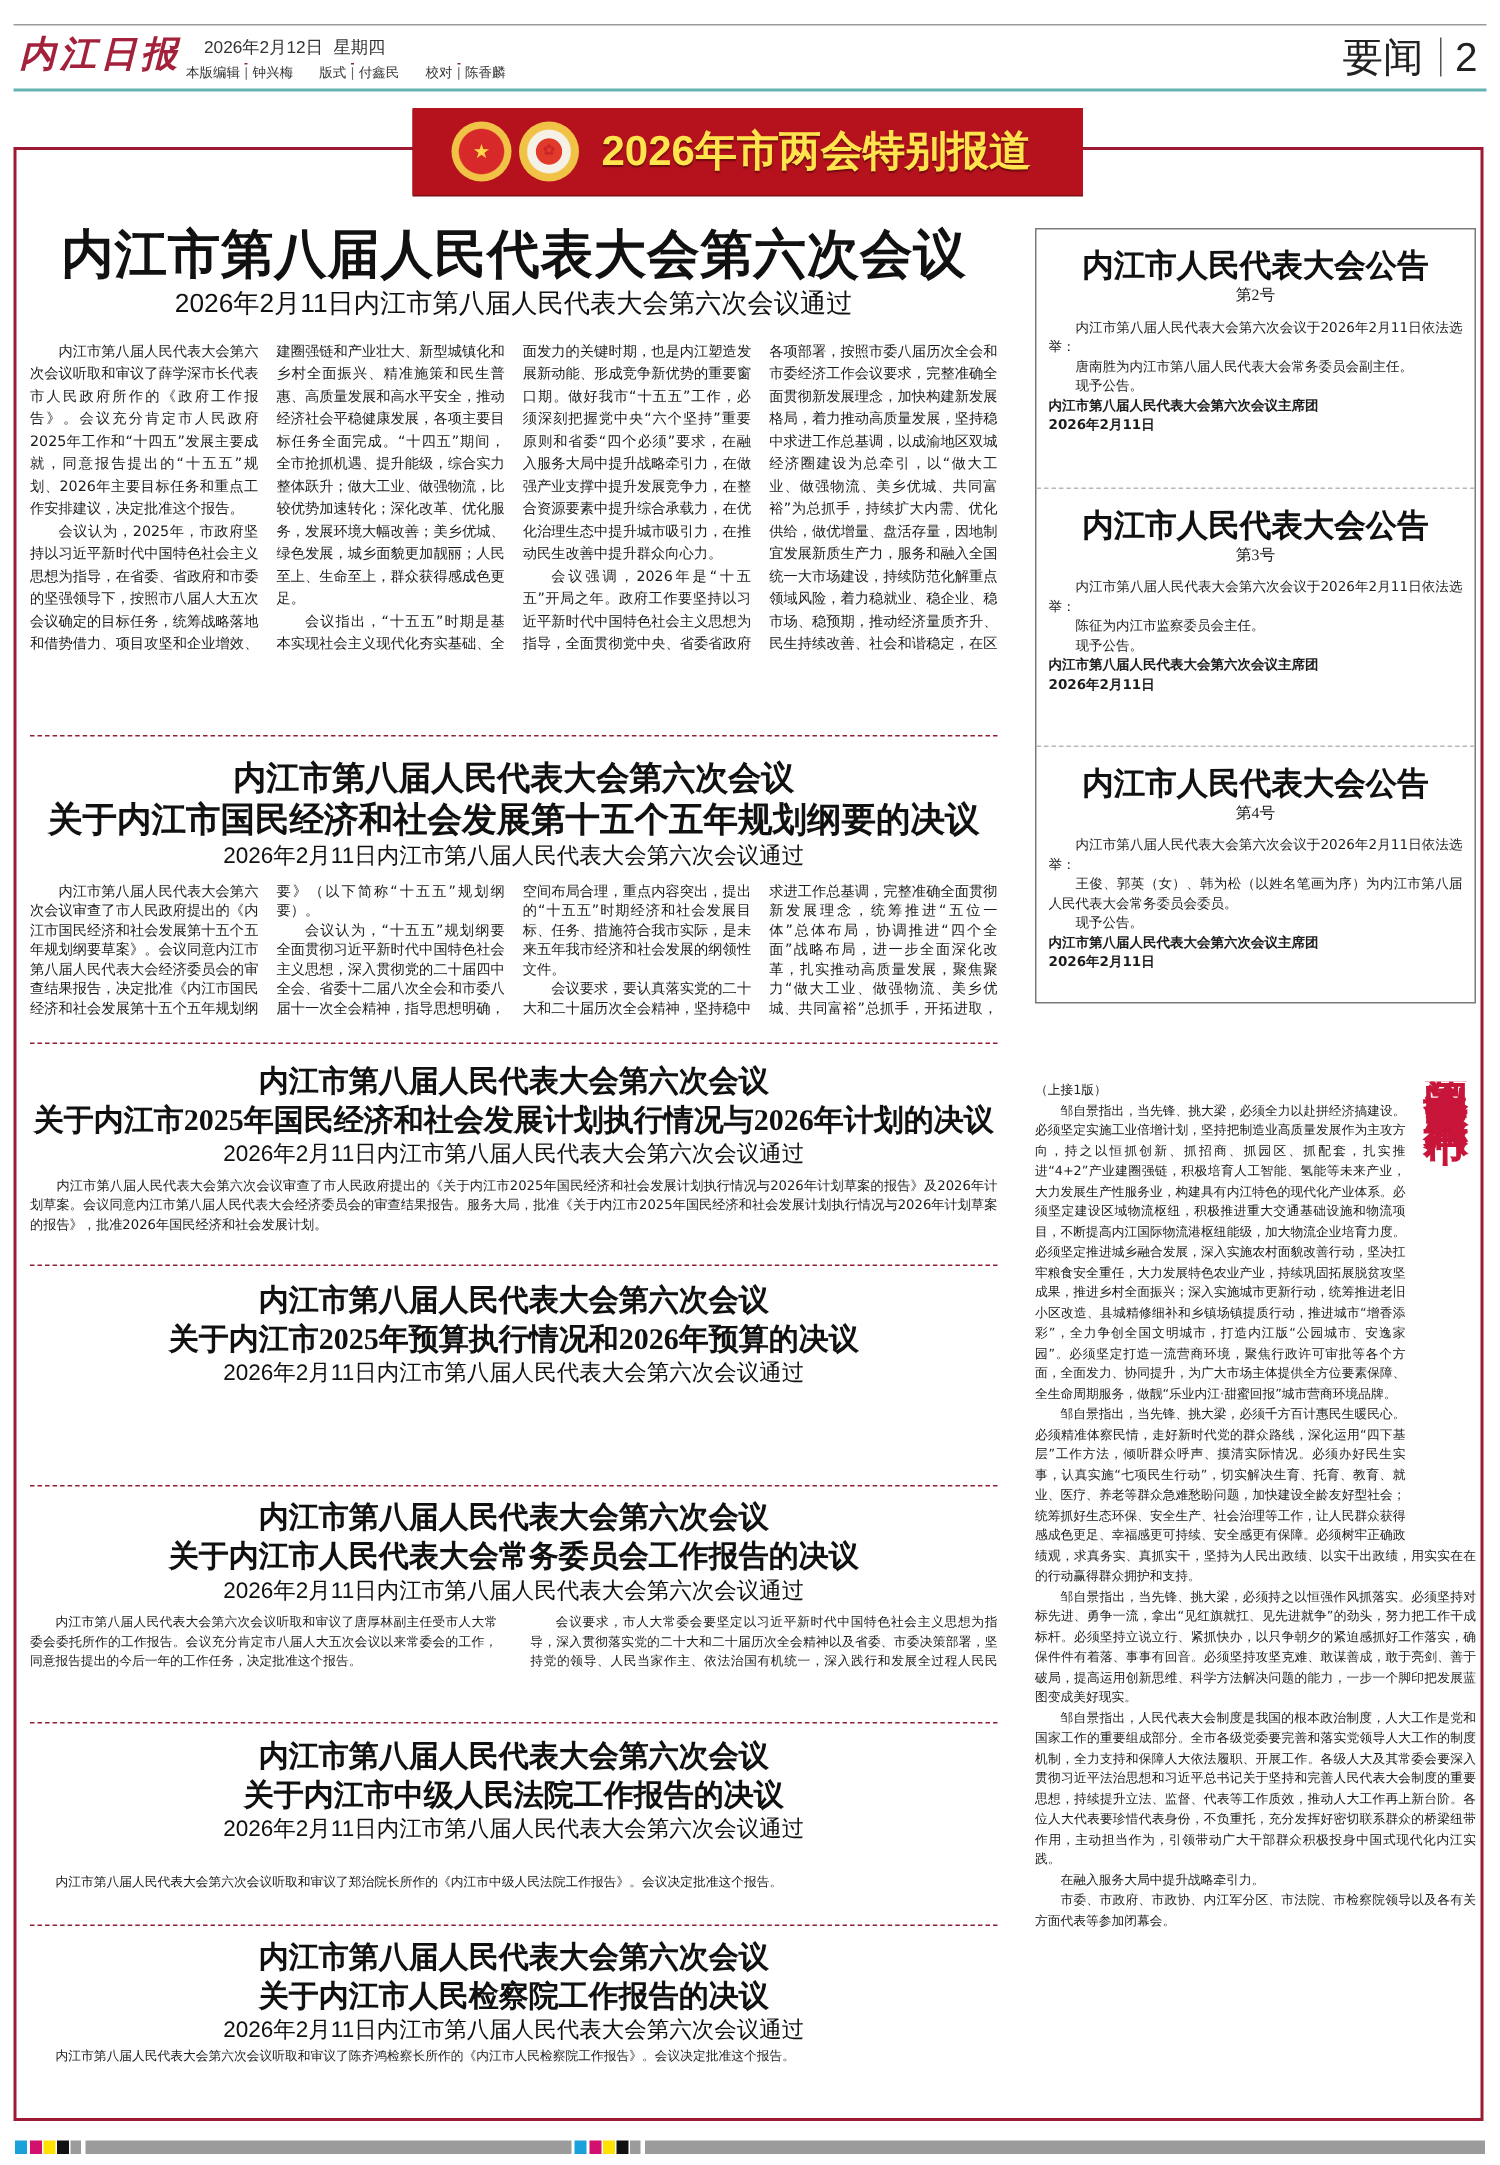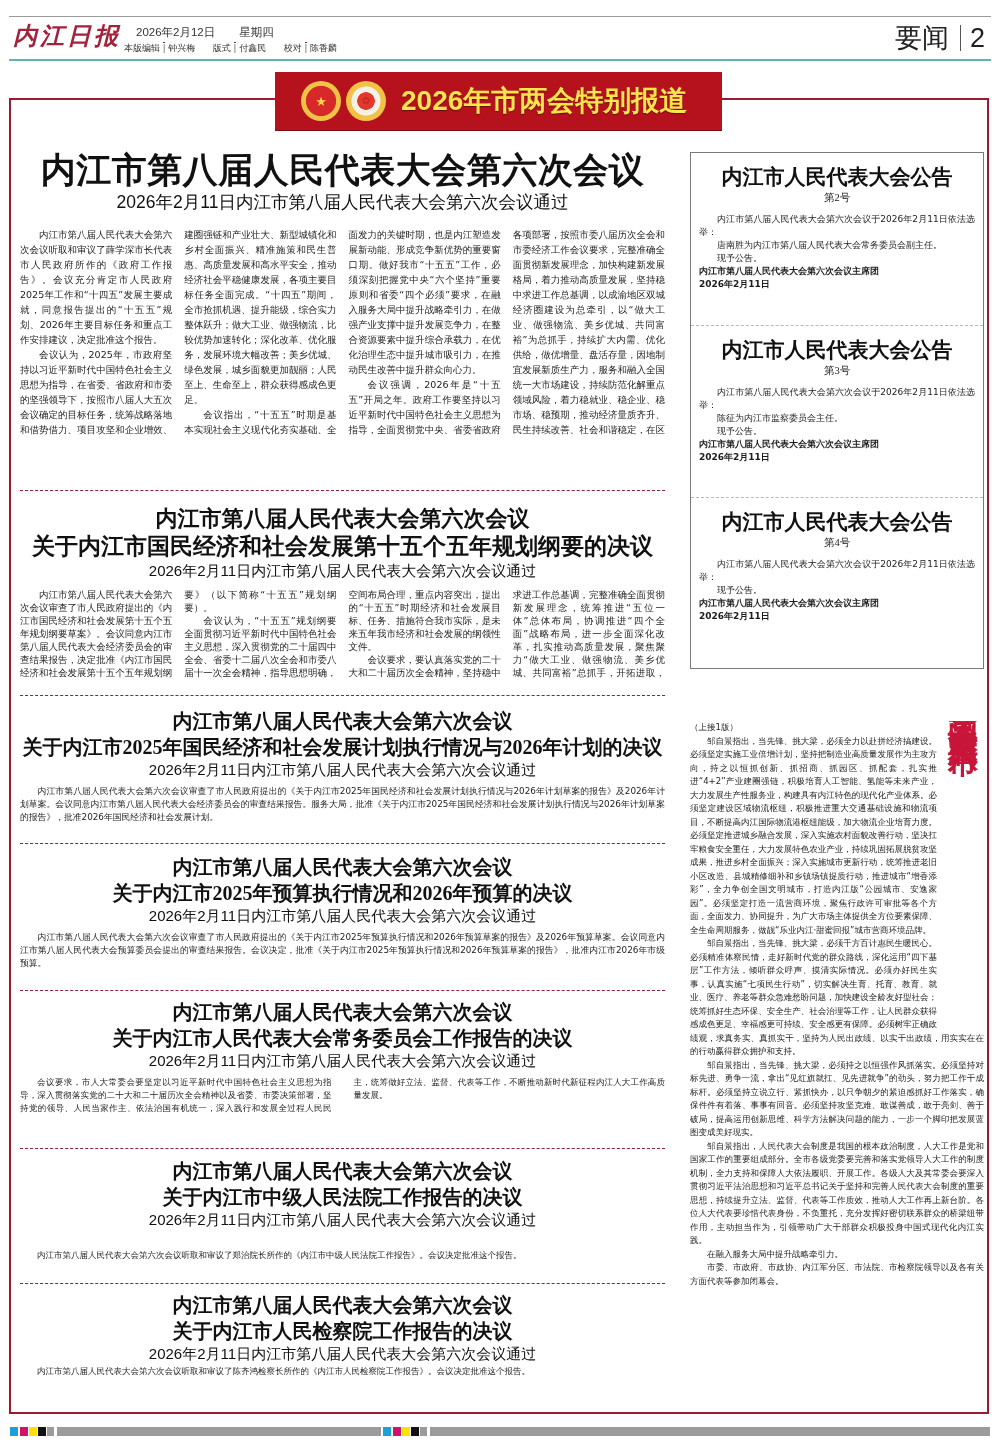--- a/index.html
+++ b/index.html
@@ -5,21 +5,21 @@
 *{box-sizing:border-box;margin:0;padding:0}
 html,body{width:1000px;height:1443px;background:#fff;overflow:hidden}
 body{position:relative;font-family:"DejaVu Sans",sans-serif;color:#1c1c1c}
 .abs{position:absolute}
 
 
 .rule-top{left:9px;top:16px;width:982px;height:1px;background:#9a9a9a}
 .rule-teal{left:9px;top:59px;width:982px;height:2px;background:#63b3b1}
 .logo{left:13px;top:17px;font-family:"DejaVu Serif",serif;font-style:italic;font-weight:bold;font-size:24px;color:#a3213a;letter-spacing:3px;line-height:38px;white-space:nowrap}
 .dateline{left:136px;top:25px;font-family:"Liberation Sans",sans-serif;font-size:11.5px;line-height:14px;color:#333;white-space:nowrap}
-.dateline .wk{margin-left:24px}
+.dateline .wk{margin-left:7px}
 .credits{left:124px;top:42px;font-family:"Liberation Sans",sans-serif;font-size:9px;line-height:12px;color:#333;white-space:nowrap}
 .credit{display:inline-block;margin-right:15px}
 .credit .sep{margin:0 3px;color:#666}
 .pagelabel{right:15px;top:21px;font-family:"Liberation Sans",sans-serif;font-size:27px;line-height:34px;color:#222;white-space:nowrap}
 .pagelabel .bar{display:inline-block;width:1px;height:26px;background:#555;margin:0 9px 0 11px;vertical-align:-4px}
 
 
 .frame{left:9px;top:98px;width:980px;height:1316px;border:2px solid #9e1a33}
 .banner{left:275px;top:72px;width:447px;height:58px;background:#b5121d;box-shadow:0 1px 0 #7d0e16}
 .emblem{position:absolute;top:9px;width:40px;height:40px;border-radius:50%;
@@ -135,31 +135,29 @@
   <div class="body">
     <p>内江市第八届人民代表大会第六次会议审查了市人民政府提出的《关于内江市2025年国民经济和社会发展计划执行情况与2026年计划草案的报告》及2026年计划草案。会议同意内江市第八届人民代表大会经济委员会的审查结果报告。服务大局，批准《关于内江市2025年国民经济和社会发展计划执行情况与2026年计划草案的报告》，批准2026年国民经济和社会发展计划。</p>
   </div>
 </section>
 <div class="abs sep" style="top:843px"></div>
 
 <section class="abs art full s4">
   <h2 class="ser ts">内江市第八届人民代表大会第六次会议</h2>
   <h2 class="ser ts">关于内江市2025年预算执行情况和2026年预算的决议</h2>
   <div class="sub2">2026年2月11日内江市第八届人民代表大会第六次会议通过</div>
-  <div class="body">
-    <p>内江市第八届人民代表大会第六次会议审查了市人民政府提出的《关于内江市2025年预算执行情况和2026年预算草案的报告》及2026年预算草案。会议同意内江市第八届人民代表大会预算委员会提出的审查结果报告。会议决定，批准《关于内江市2025年预算执行情况和2026年预算草案的报告》，批准内江市2026年市级预算。</p>
-  </div>
 </section>
 <div class="abs sep" style="top:990px"></div>
 
 <section class="abs art s5">
   <h2 class="ser ts">内江市第八届人民代表大会第六次会议</h2>
   <h2 class="ser ts">关于内江市人民代表大会常务委员会工作报告的决议</h2>
   <div class="sub2">2026年2月11日内江市第八届人民代表大会第六次会议通过</div>
   <div class="body">
+    <p>内江市第八届人民代表大会第六次会议听取和审议了唐厚林副主任受市人大常委会委托所作的工作报告。会议充分肯定市八届人大五次会议以来常委会的工作，同意报告提出的今后一年的工作任务，决定批准这个报告。</p>
     <p>会议要求，市人大常委会要坚定以习近平新时代中国特色社会主义思想为指导，深入贯彻落实党的二十大和二十届历次全会精神以及省委、市委决策部署，坚持党的领导、人民当家作主、依法治国有机统一，深入践行和发展全过程人民民主，统筹做好立法、监督、代表等工作，不断推动新时代新征程内江人大工作高质量发展。</p>
   </div>
 </section>
 <div class="abs sep" style="top:1148px"></div>
 
 <section class="abs art s6">
   <h2 class="ser ts">内江市第八届人民代表大会第六次会议</h2>
   <h2 class="ser ts">关于内江市中级人民法院工作报告的决议</h2>
   <div class="sub2">2026年2月11日内江市第八届人民代表大会第六次会议通过</div>
   <div class="body">
@@ -198,20 +196,21 @@
       <p class="ind">现予公告。</p>
       <p class="sig">内江市第八届人民代表大会第六次会议主席团</p>
       <p class="date">2026年2月11日</p>
     </div>
   </div>
   <div class="ann">
     <div class="title">内江市人民代表大会公告</div>
     <div class="num">第4号</div>
     <div class="text">
       <p class="ind">内江市第八届人民代表大会第六次会议于2026年2月11日依法选举：</p>
+      <p class="ind">王俊、郭英（女）、韩为松（以姓名笔画为序）为内江市第八届人民代表大会常务委员会委员。</p>
       <p class="ind">现予公告。</p>
       <p class="sig">内江市第八届人民代表大会第六次会议主席团</p>
       <p class="date">2026年2月11日</p>
     </div>
   </div>
 </div>
 
 <div class="abs story">
   <div class="vtitle">市八届人大六次会议闭幕</div>
   <p class="cont">（上接1版）</p>

